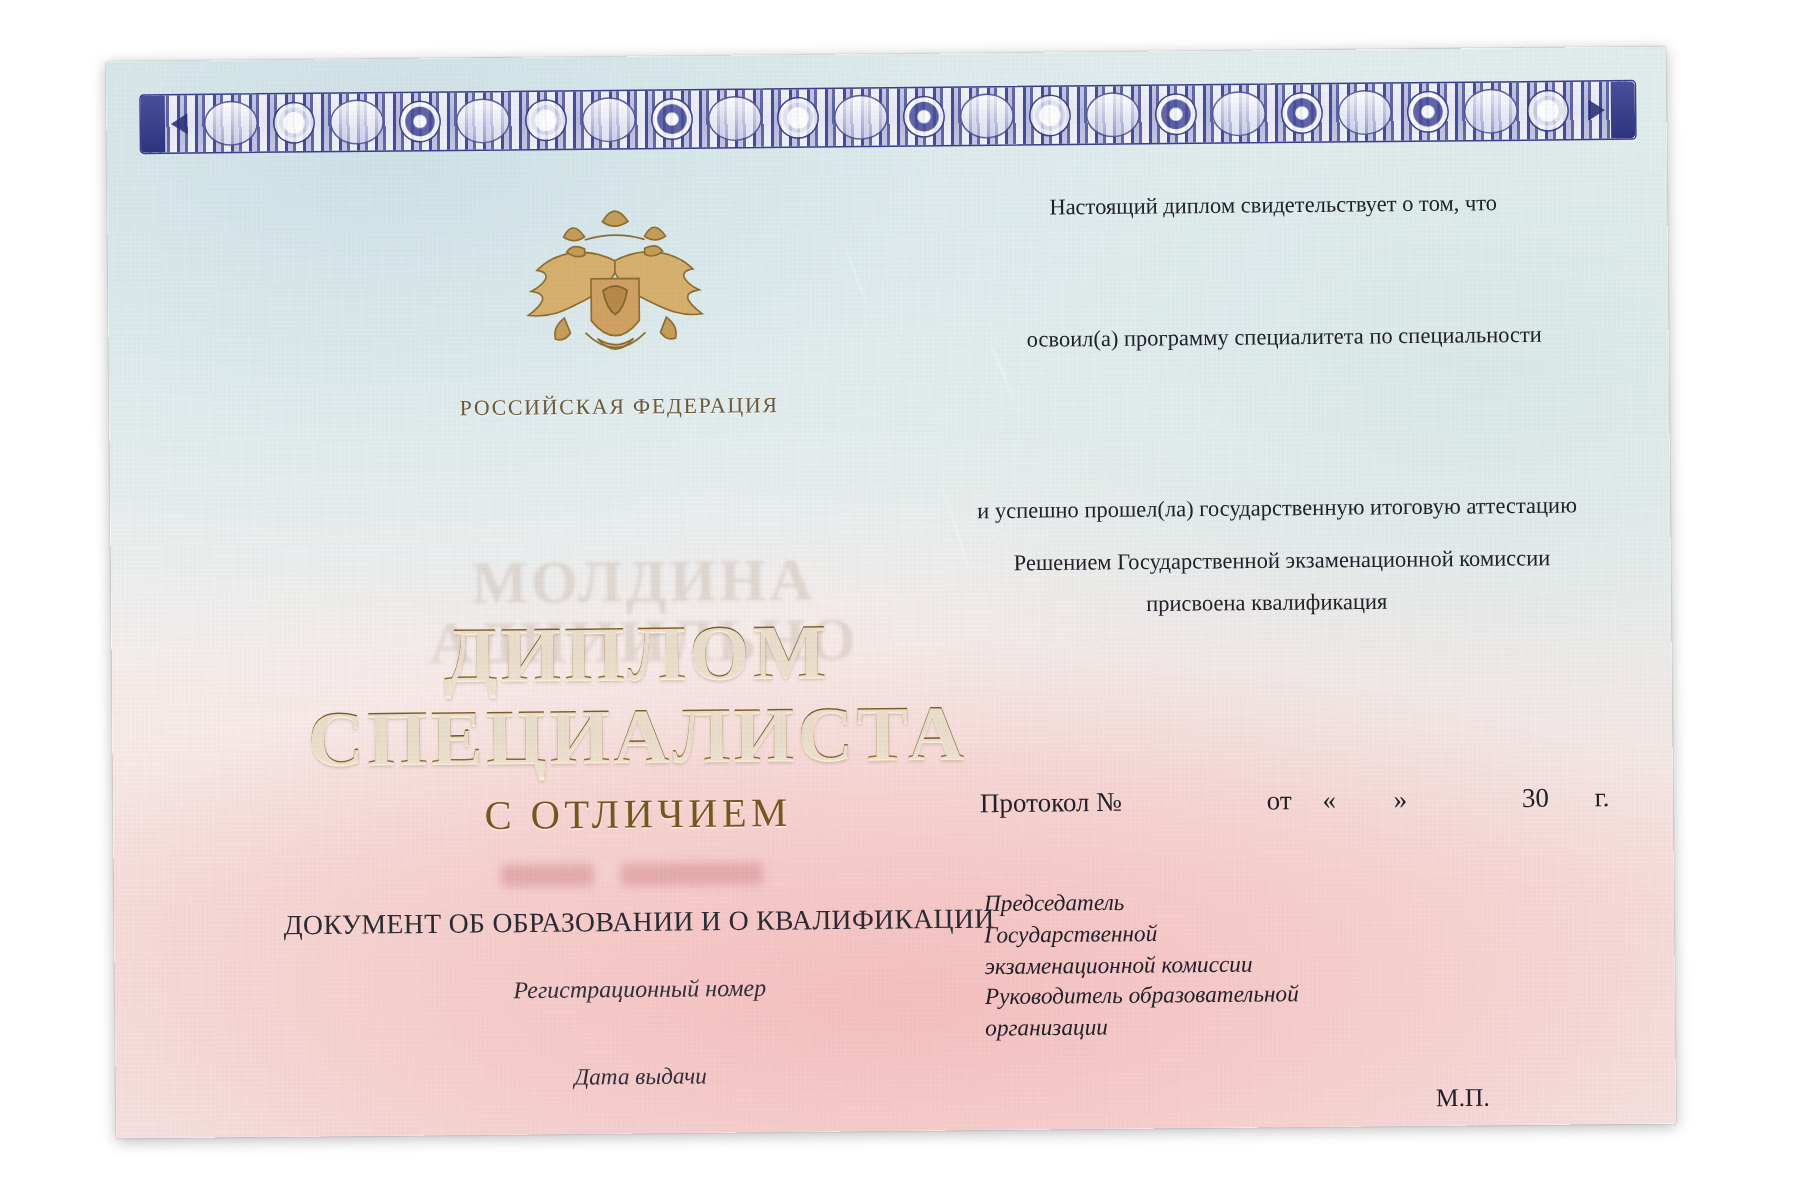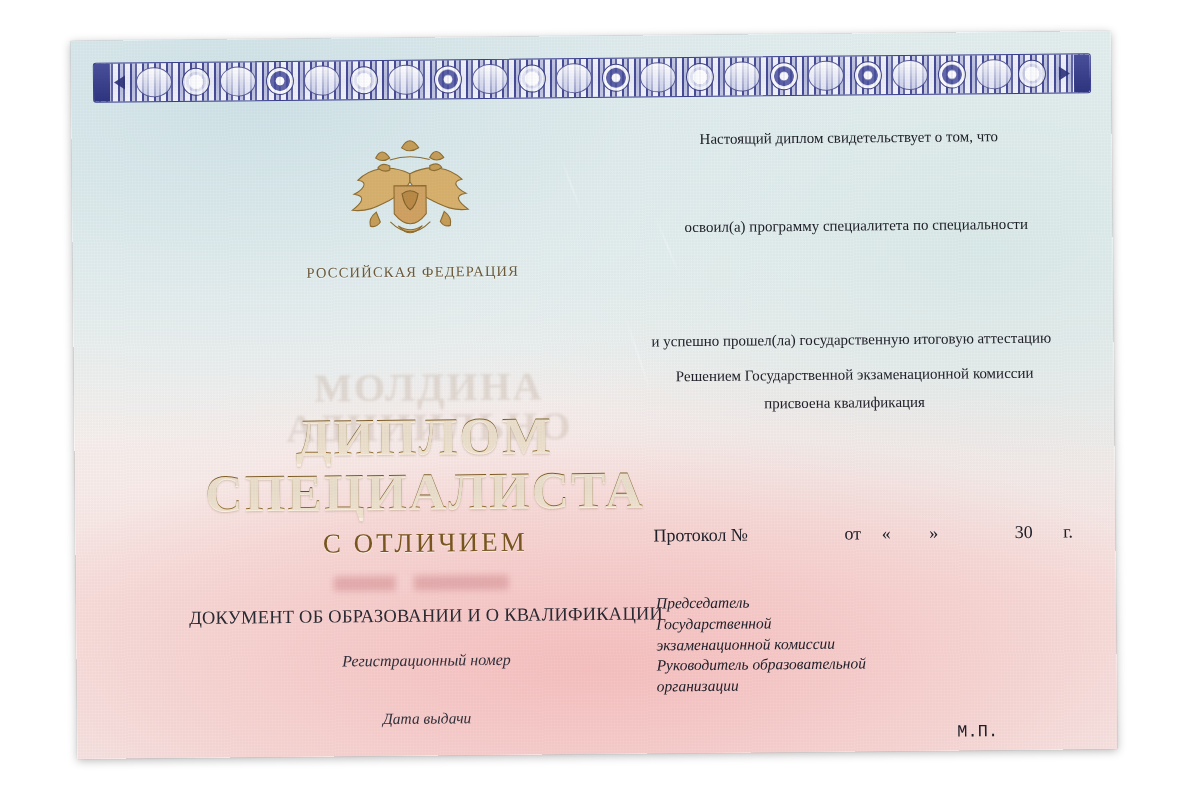--- a/index.html
+++ b/index.html
@@ -273,21 +273,21 @@
     line-height: 1.35;
     color: #20202a;
   }
   #sig1 { left: 580px; top: 558px; }
   #sig2 { left: 580px; top: 620px; }
 
   #mp {
     position: absolute;
     left: 880px;
     top: 690px;
-    font-family: Liberation Mono, monospace;
+    font-family: Liberation Serif, serif;
     font-size: 17px;
     color: #20202a;
   }
 
   
   .crease {
     position: absolute;
     background: linear-gradient(90deg, rgba(255,255,255,0) 0%, rgba(255,255,255,0.55) 50%, rgba(255,255,255,0) 100%);
     height: 2px;
     opacity: .55;

